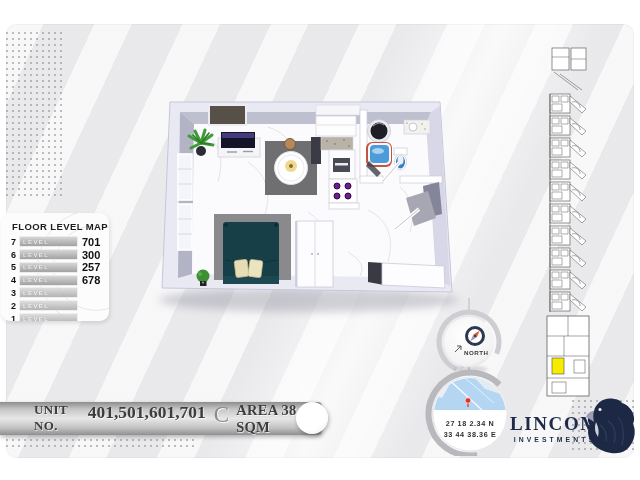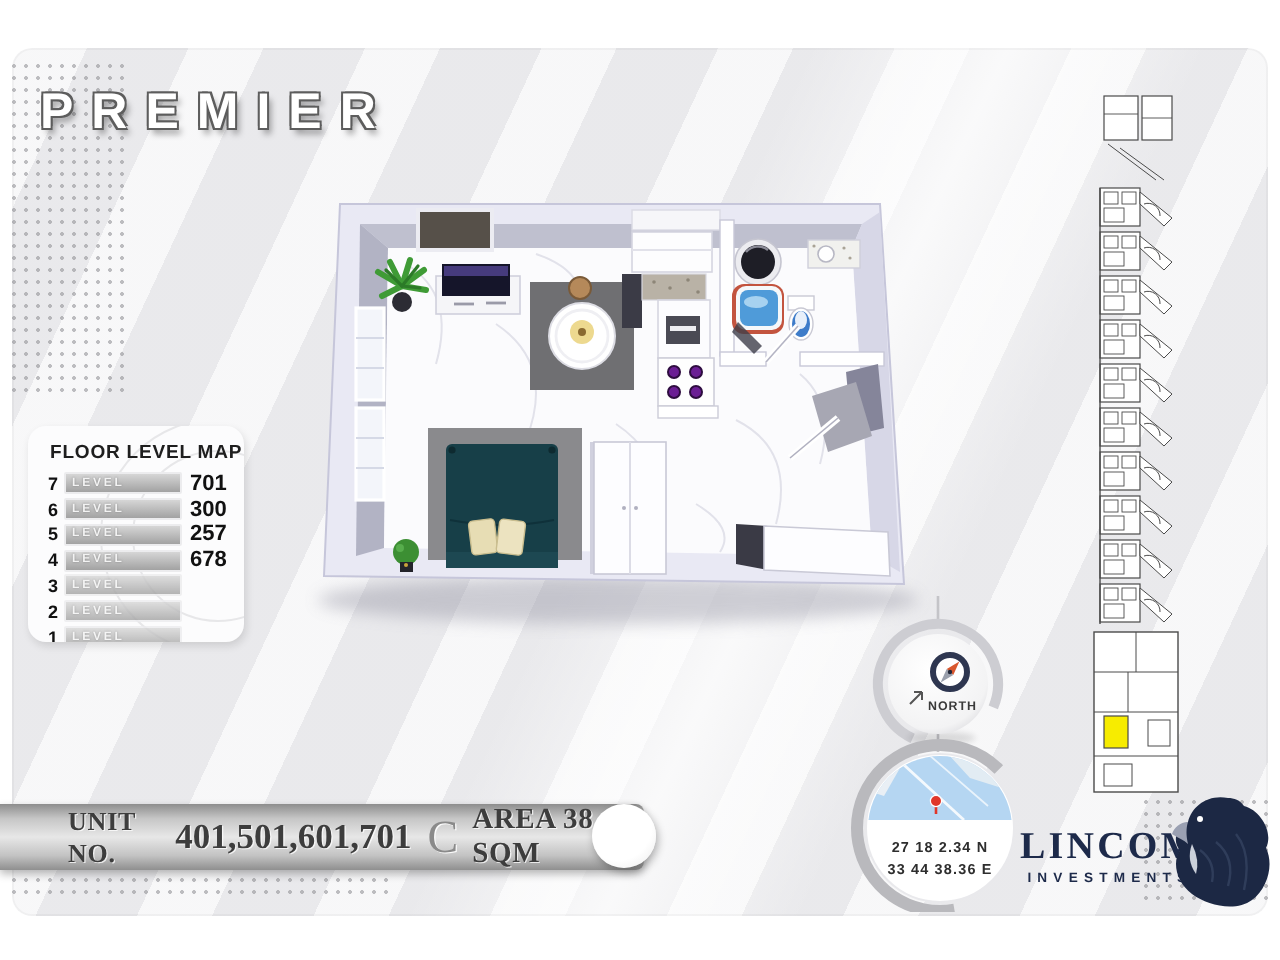--- a/index.html
+++ b/index.html
@@ -23,40 +23,40 @@
   .dots-e{left:570px;top:398px;width:66px;height:54px;}
 
   
   .logo{position:absolute;left:20px;top:42px;}
   .logo-title{font-size:25px;font-weight:bold;letter-spacing:9px;color:#fff;
     text-shadow:-1px -1px 0 #5d5d5d,1px -1px 0 #5d5d5d,-1px 1px 0 #5d5d5d,1px 1px 0 #5d5d5d,2px 3px 3px rgba(0,0,0,.35);}
   .logo-sub{margin-top:2px;font-size:11px;font-weight:bold;letter-spacing:1.1px;color:#fff;
     text-shadow:-1px -1px 0 #4e4e4e,1px -1px 0 #4e4e4e,-1px 1px 0 #4e4e4e,1px 1px 0 #4e4e4e,1px 2px 2px rgba(0,0,0,.3);}
 
   
-  .floor-map{position:absolute;left:14px;top:213px;width:108px;height:108px;background:#fcfcfd;
+  .floor-map{position:absolute;left:1px;top:213px;width:108px;height:108px;background:#fcfcfd;
     border-radius:9px;box-shadow:1px 2px 4px rgba(0,0,0,.12);overflow:hidden;padding:0;}
   .floor-map .ring1,.floor-map .ring2{position:absolute;border-radius:50%;border:1.5px solid #e7e7e9;}
   .floor-map .ring1{width:84px;height:84px;right:-30px;top:12px;}
   .floor-map .ring2{width:116px;height:116px;right:-46px;top:-4px;}
   .fm-title{position:relative;margin:8px 0 4px 11px;font-size:9.5px;font-weight:bold;color:#1e1e1e;letter-spacing:.4px;}
   .fm-rows{position:relative;margin-left:7px;}
   .fm-row{display:flex;align-items:center;height:11.5px;margin-bottom:1.3px;}
   .fm-floor{width:8px;text-align:right;font-size:9px;font-weight:bold;color:#111;margin-right:3px;}
   .fm-bar{width:57px;height:9px;border:1px solid #ececee;border-radius:1px;
     background:linear-gradient(180deg,#d6d6d6,#a2a2a2);display:flex;align-items:center;}
   .fm-bar span{font-size:6px;font-weight:bold;color:#f3f3f3;letter-spacing:1.4px;padding-left:3px;text-shadow:0 0 1px #7e7e7e;}
   .fm-row.dim .fm-bar{opacity:.8;}
   .fm-unit{font-size:11px;font-weight:bold;color:#111;margin-left:4px;min-width:20px;}
 
   
   .banner{position:absolute;left:0;top:402px;width:322px;height:33px;
     background:linear-gradient(180deg,#8d8d8d 0%,#c6c6c6 22%,#e7e7e7 50%,#c3c3c3 78%,#8f8f8f 100%);
     border-radius:0 4px 4px 0;box-shadow:0 2px 4px rgba(0,0,0,.28);
-    display:flex;align-items:center;padding-left:34px;box-sizing:border-box;
+    display:flex;align-items:flex-start;padding-left:34px;box-sizing:border-box;
     font-family:"Liberation Serif",serif;color:#3d3d3d;}
   .banner .lbl{font-size:13px;font-weight:bold;letter-spacing:.4px;text-shadow:.6px .6px 0 rgba(255,255,255,.75);}
   .banner .nums{font-size:17.5px;font-weight:bold;margin-left:0;text-shadow:.6px .6px 0 rgba(255,255,255,.75);}
   .banner .type{font-size:23px;color:#8a8a8a;margin-left:8px;text-shadow:.6px .6px 0 rgba(255,255,255,.9);}
   .banner .area{font-size:14.5px;font-weight:bold;margin-left:7px;letter-spacing:.3px;text-shadow:.6px .6px 0 rgba(255,255,255,.75);}
   .banner-circle{position:absolute;left:296px;top:402px;width:32px;height:32px;border-radius:50%;
     background:radial-gradient(circle at 40% 35%,#ffffff 60%,#e9e9e9);box-shadow:1px 2px 4px rgba(0,0,0,.3);}
 
   
   .plan-wrap{position:absolute;left:148px;top:92px;width:326px;height:244px;}
@@ -71,21 +71,20 @@
 </style>
 </head>
 <body>
 
 <div class="page">
   <div class="panel"></div>
   <div class="dots dots-a"></div>
   <div class="dots dots-c"></div>
 
   <div class="logo">
-    <div class="logo-title">PREMIER</div>
   </div>
 
   <div class="floor-map">
     <div class="ring1"></div>
     <div class="ring2"></div>
     <div class="fm-title">FLOOR LEVEL MAP</div>
     <div class="fm-rows">
       <div class="fm-row">
         <span class="fm-floor">7</span>
         <span class="fm-bar">

